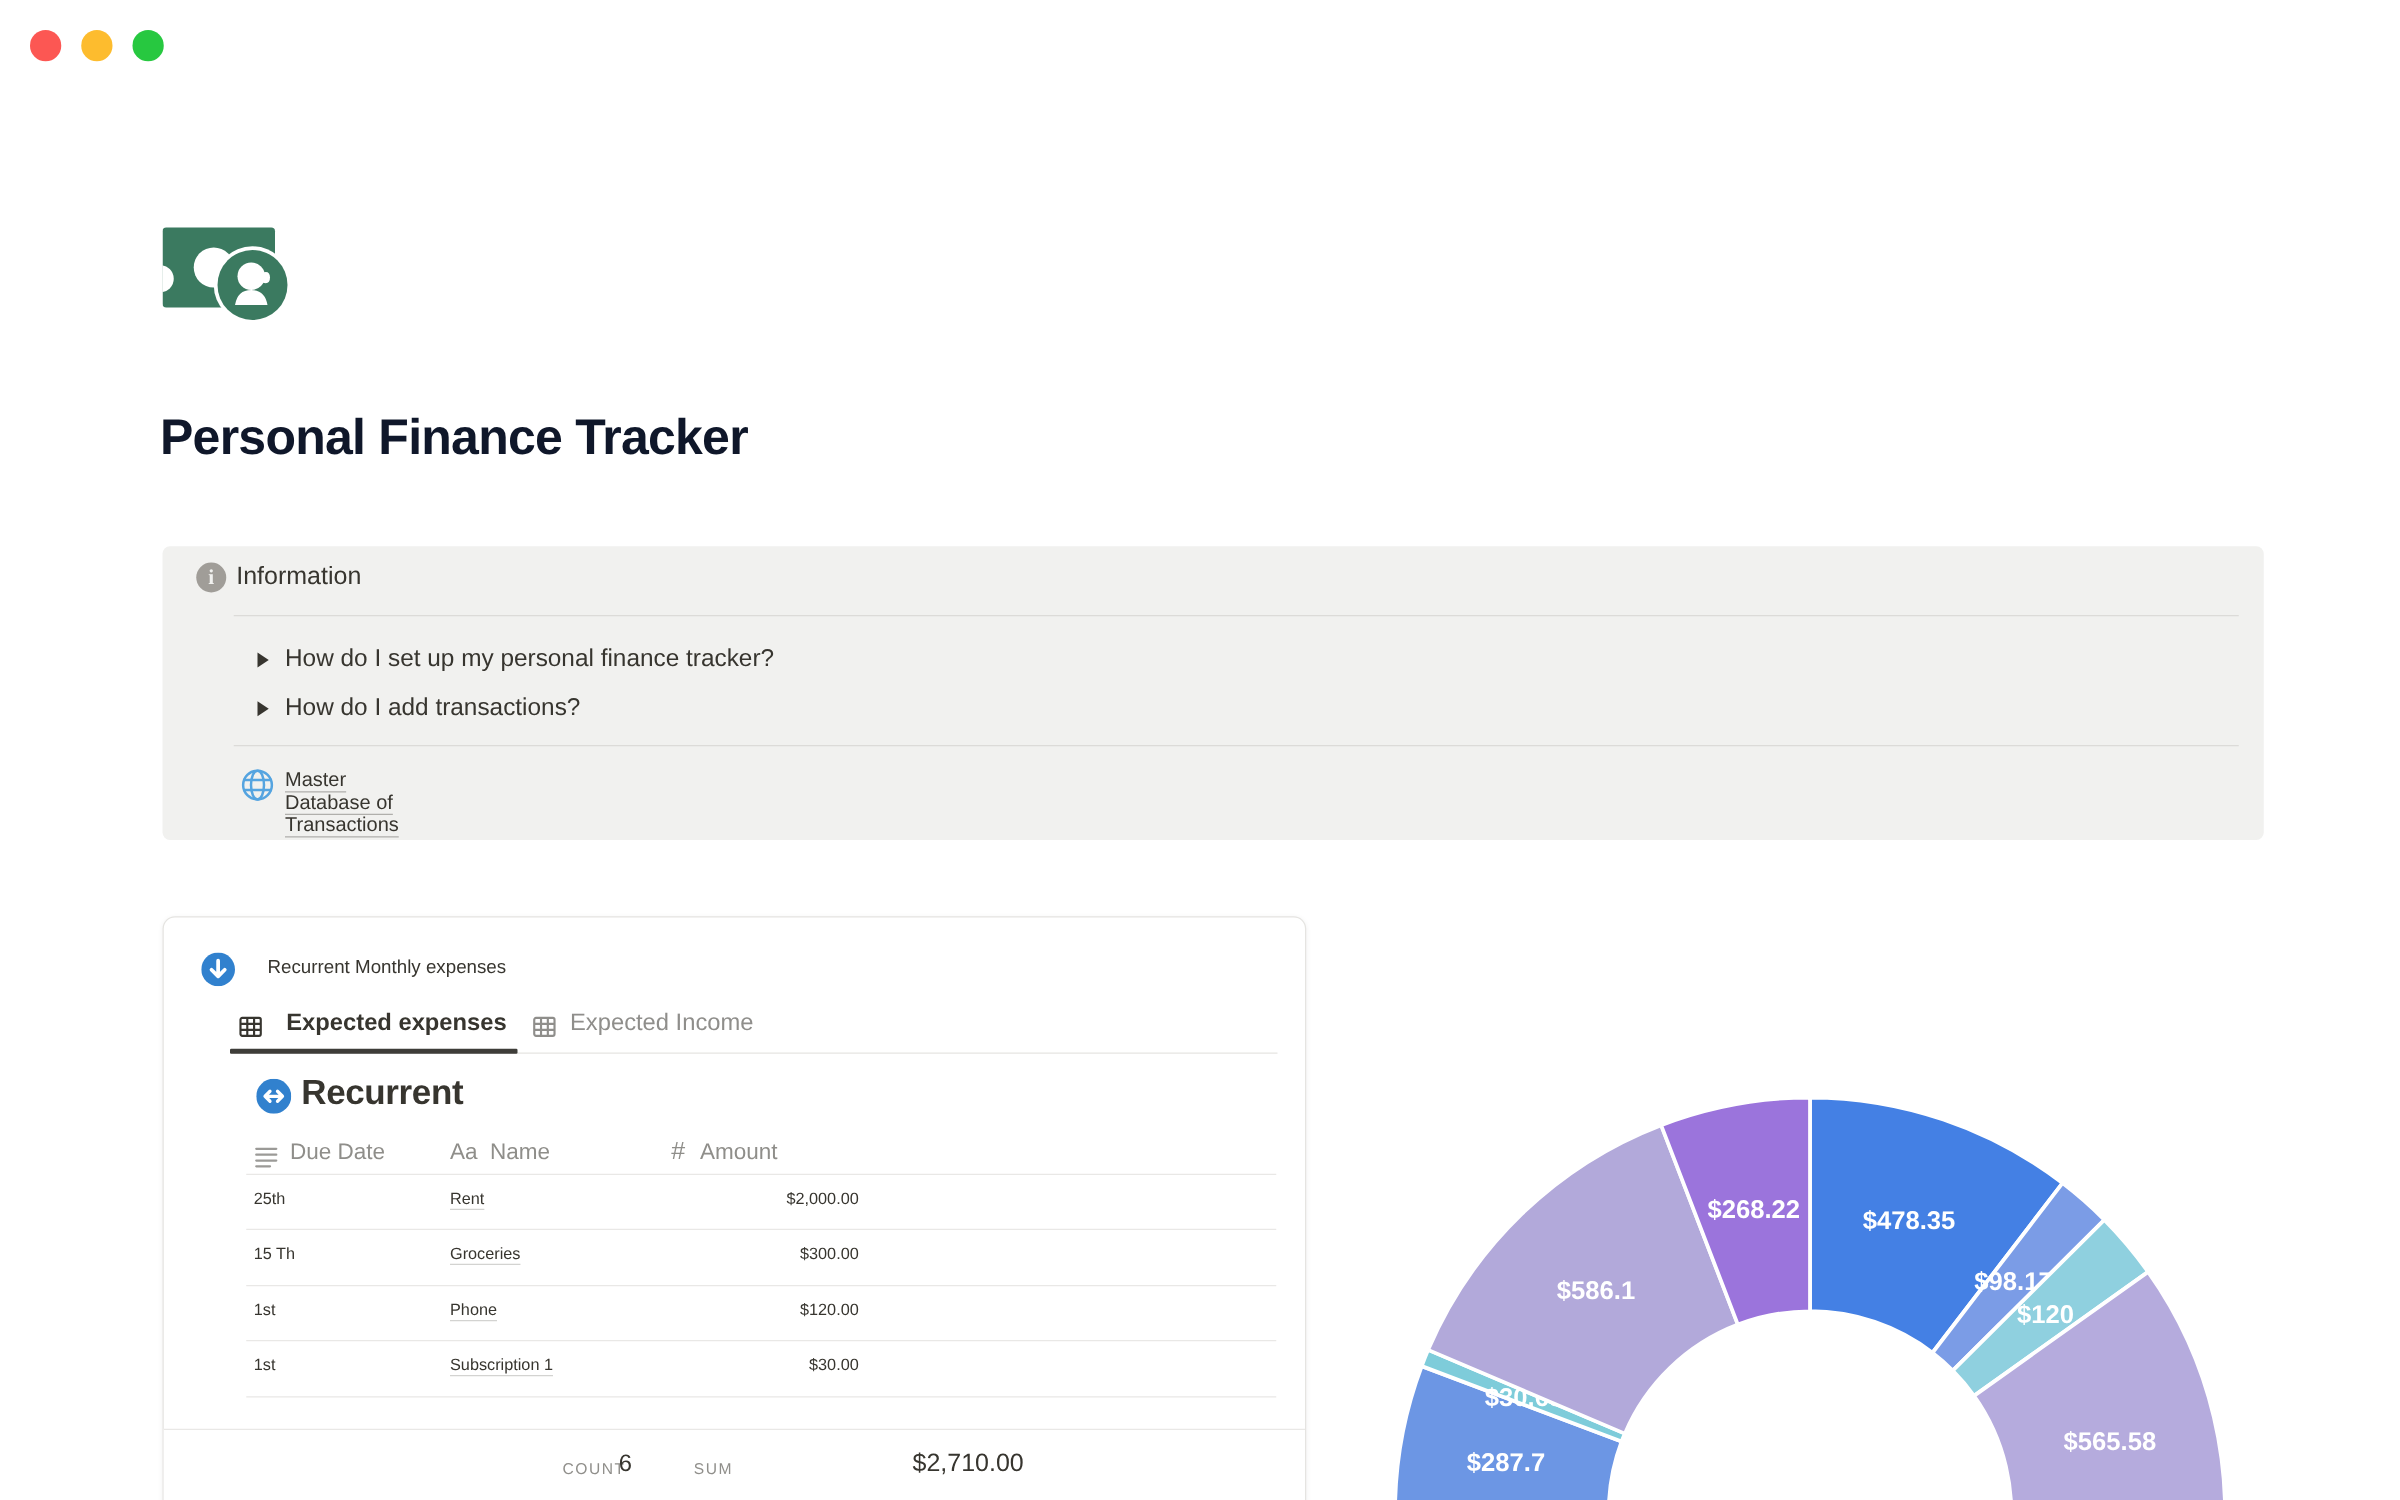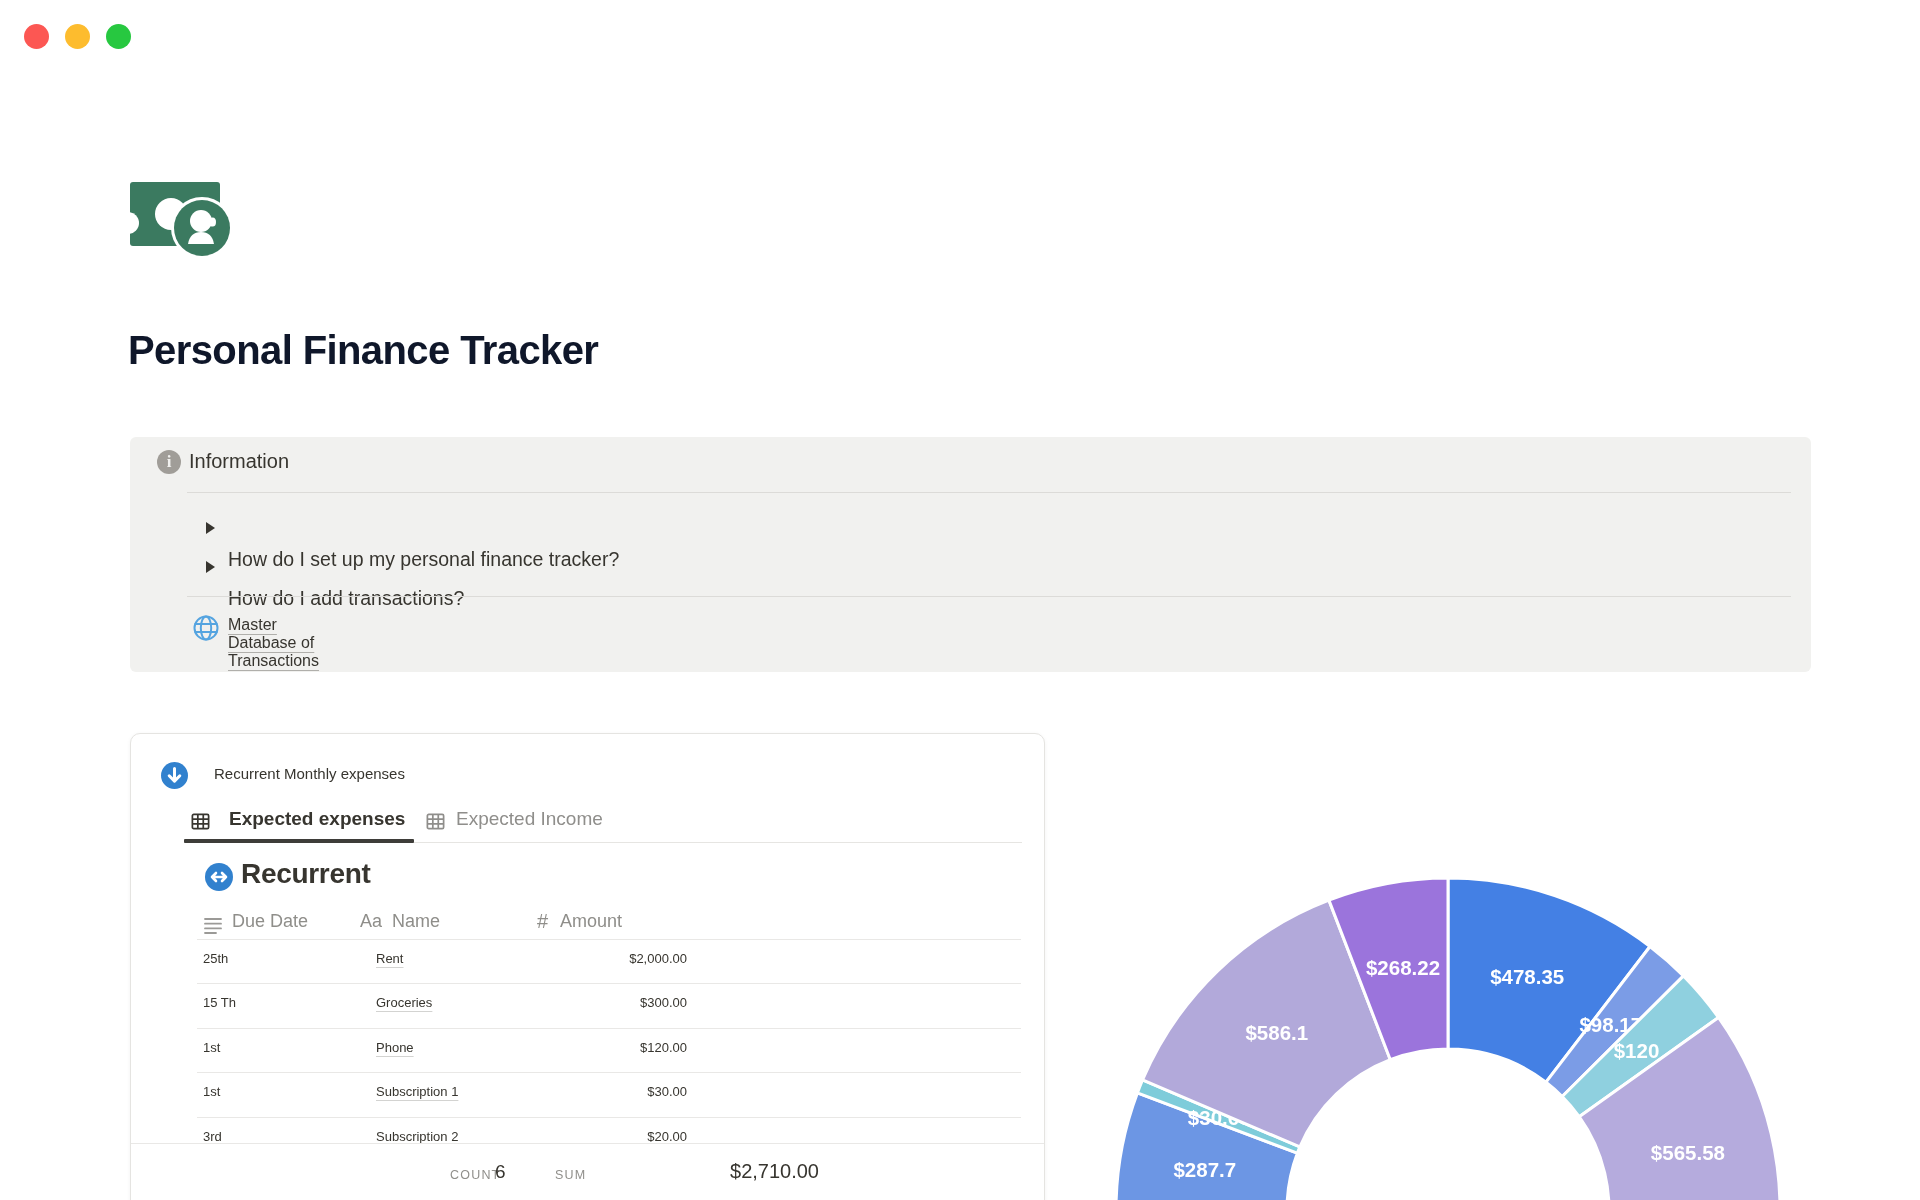--- a/index.html
+++ b/index.html
@@ -20,21 +20,21 @@
   
   .callout { left:130px; top:437px; width:1681px; height:235px; background:#f1f1ef; border-radius:6px; }
   .callout .info-icon { position:absolute; left:27px; top:13px; width:24px; height:24px; border-radius:50%;
                         background:#a09d98; color:#f1f1ef; text-align:center; line-height:24px;
                         font-family:"Liberation Serif","DejaVu Serif",serif; font-weight:700; font-size:17px; }
   .callout .callout-title { position:absolute; left:59px; top:13px; font-size:20px; color:#37352f; }
   .callout .divider { position:absolute; left:57px; right:20px; height:1px; background:#dcdbd8; }
   .toggle-row { position:absolute; left:57px; right:20px; height:38px; cursor:pointer; }
   .toggle-tri { position:absolute; left:19px; top:13px; width:0; height:0;
                 border-left:9px solid #37352f; border-top:6px solid transparent; border-bottom:6px solid transparent; }
-  .toggle-label { position:absolute; left:41px; top:7px; font-size:19.5px;margin-top:32px; }
+  .toggle-label { position:absolute; left:41px; top:7px; font-size:19.5px; }
   .link-row { position:absolute; left:57px; top:172px; height:38px; cursor:pointer; }
   .link-row .globe { position:absolute; left:5px; top:5px; }
   .link-label { position:absolute; left:41px; top:7px; font-size:16px; font-weight:500;
                 text-decoration:underline; text-decoration-color:rgba(55,53,47,.35);
                 text-underline-offset:4px; text-decoration-thickness:1px; }
 
   
   .card { left:130px; top:733px; width:915px; height:480px; background:#fff;
           border:1px solid #e5e4e1; border-radius:10px; box-shadow:0 1px 4px rgba(15,15,15,.05); }
   .card-header-icon { position:absolute; left:30px; top:28px; }
@@ -54,21 +54,21 @@
 
   .thead { position:absolute; left:0; top:176px; height:29px; width:100%; color:#8f8e8a; font-size:18px;text-align:right; }
   .th-icon { position:absolute; top:5px; color:#9b9a97; }
   .th-label { position:absolute; top:1px; }
   .hline { position:absolute; left:66px; right:23px; height:1px; background:#e9e8e6; }
 
   .trow { position:absolute; left:0; width:100%; height:44px; font-size:13px; cursor:pointer; }
   .cell-due  { position:absolute; left:72px;  top:12px; }
   .cell-name { position:absolute; left:229px; top:12px; font-weight:500;
                text-decoration:underline; text-decoration-color:rgba(55,53,47,.22);
-               text-underline-offset:4px; text-decoration-thickness:1px;margin-left:16px; }
+               text-underline-offset:4px; text-decoration-thickness:1px; }
   .cell-amt  { position:absolute; right:357px; top:12px; }
 
   .tfoot { position:absolute; left:0; top:409px; height:71px; width:100%; background:#fff; border-top:1px solid #e9e8e6; }
   .agg-label { color:#908f8b; font-size:12.5px; letter-spacing:1.2px; }
   .agg-count { position:absolute; left:303px; top:17px; cursor:pointer; }
   .agg-count .agg-label { position:absolute; left:16px; top:7px;text-align:center; }
   .agg-count .agg-value { position:absolute; left:61px; top:0; font-size:19px; }
   .agg-sum { position:absolute; left:424px; top:17px; width:264px; cursor:pointer; }
   .agg-sum .agg-label { position:absolute; left:0; top:7px; }
   .agg-sum .agg-value { position:absolute; right:0; top:-1px; font-size:20px; white-space:nowrap; }
@@ -203,25 +203,20 @@
     <span class="cell-name">Phone</span>
     <span class="cell-amt">$120.00</span>
   </div>
   <div class="hline" style="top:338px"></div>
   <div class="trow" style="top:338px">
     <span class="cell-due">1st</span>
     <span class="cell-name">Subscription 1</span>
     <span class="cell-amt">$30.00</span>
   </div>
   <div class="hline" style="top:383px"></div>
-  <div class="trow" style="top:383px">
-    <span class="cell-due">3rd</span>
-    <span class="cell-name">Subscription 2</span>
-    <span class="cell-amt">$20.00</span>
-  </div>
 
   <div class="tfoot">
     <div class="agg-count">
       <span class="agg-label">COUNT</span>
       <span class="agg-value">6</span>
     </div>
     <div class="agg-sum">
       <span class="agg-label">SUM</span>
       <span class="agg-value">$2,710.00</span>
     </div>

